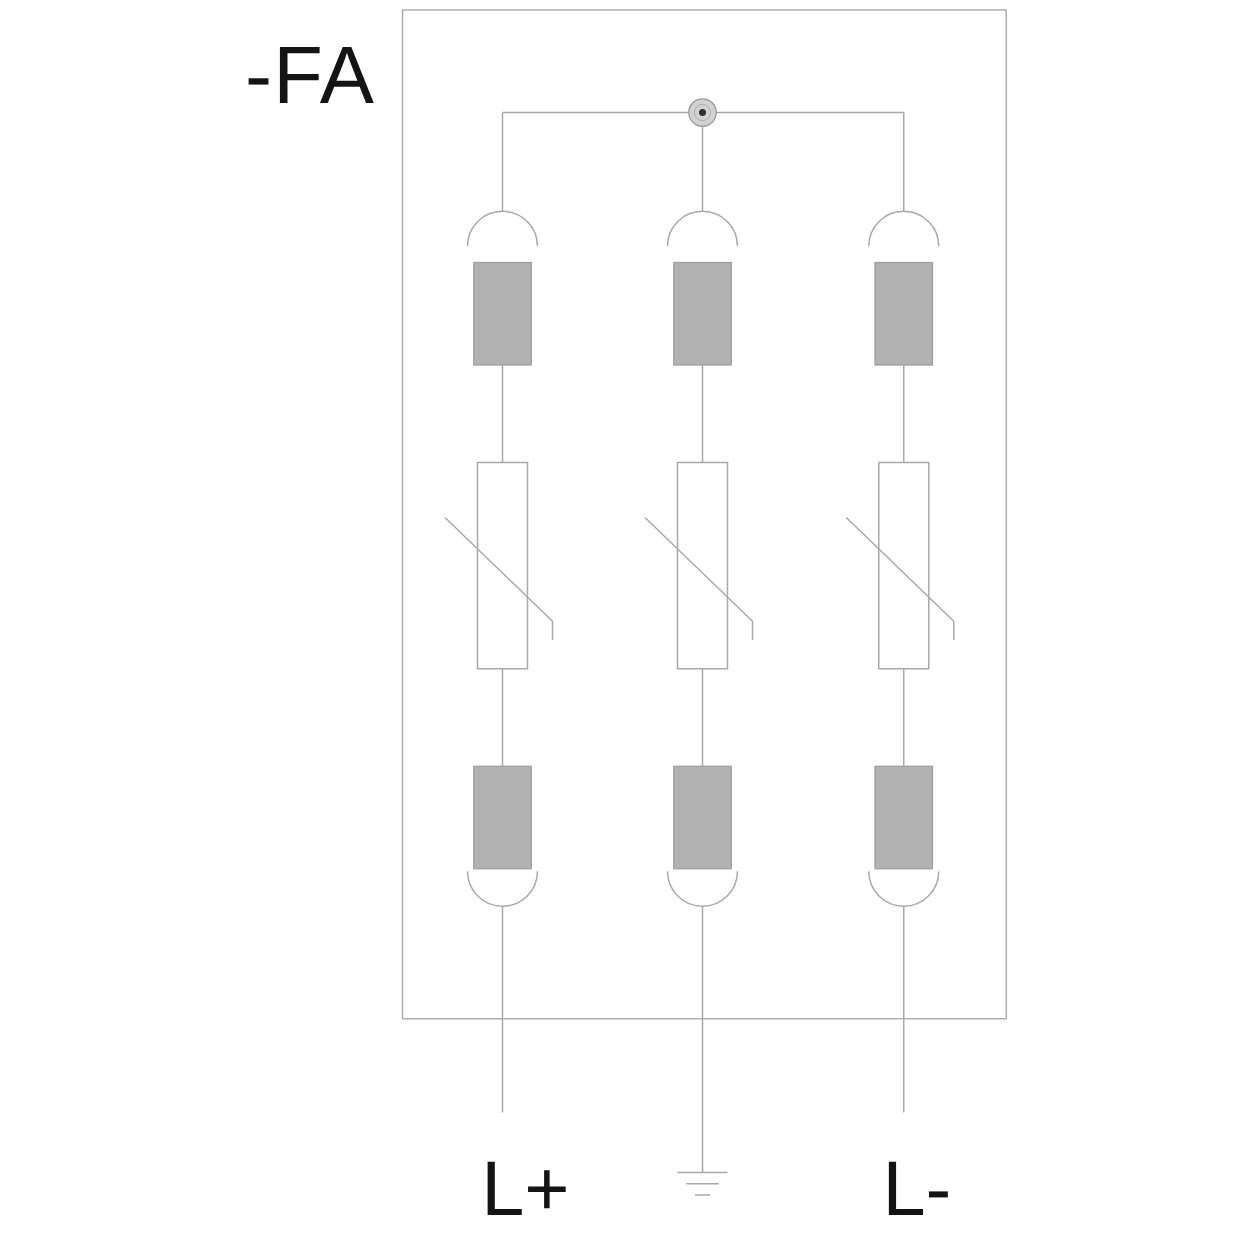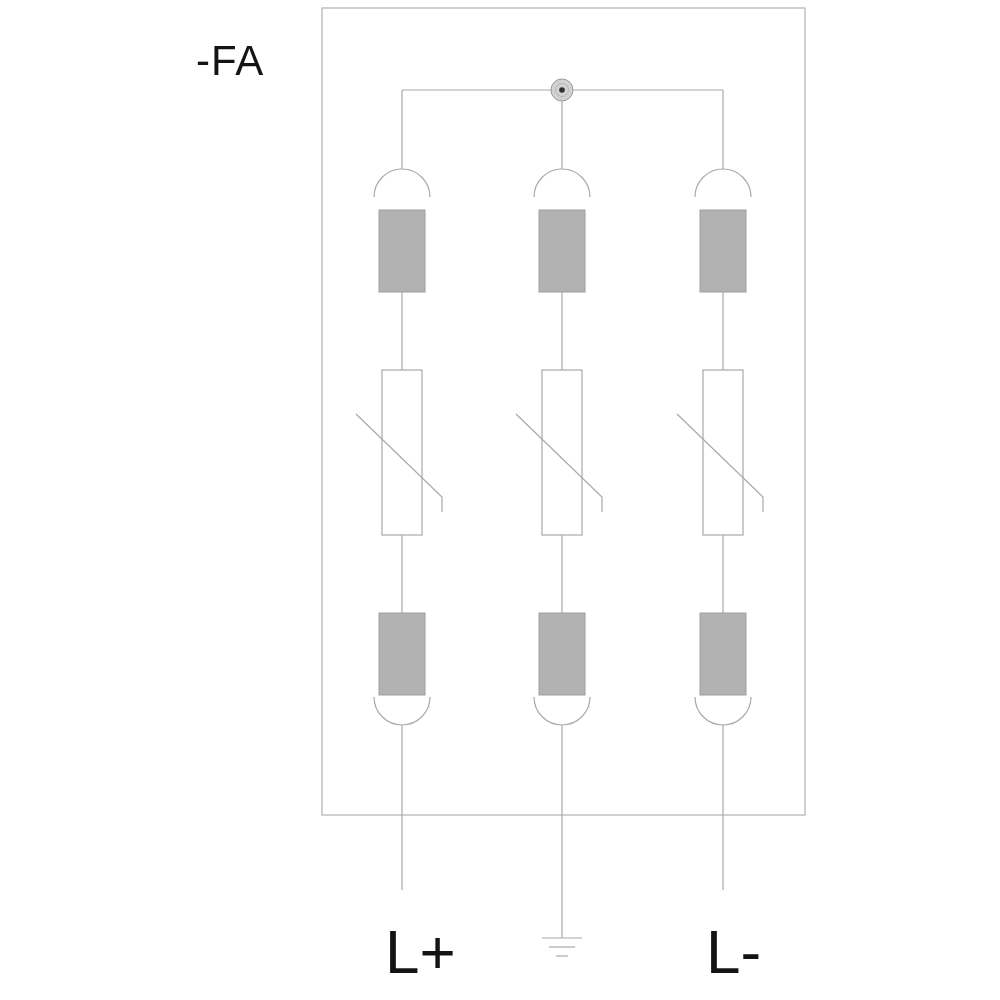--- a/index.html
+++ b/index.html
@@ -56,22 +56,22 @@
     stroke: none;
   }
   .lbl {
     position: absolute;
     color: var(--text, #141414);
     line-height: 1;
     white-space: pre;
   }
   .device-lbl {
     left: 196px;
-    top: 40px;
-    font-size: 42px;
+    top: 27px;
+    font-size: 65px;
     letter-spacing: 1px;
   }
   .lpos-lbl {
     left: 385px;
     top: 921px;
     font-size: 62px;
   }
   .lneg-lbl {
     left: 706px;
     top: 921px;

